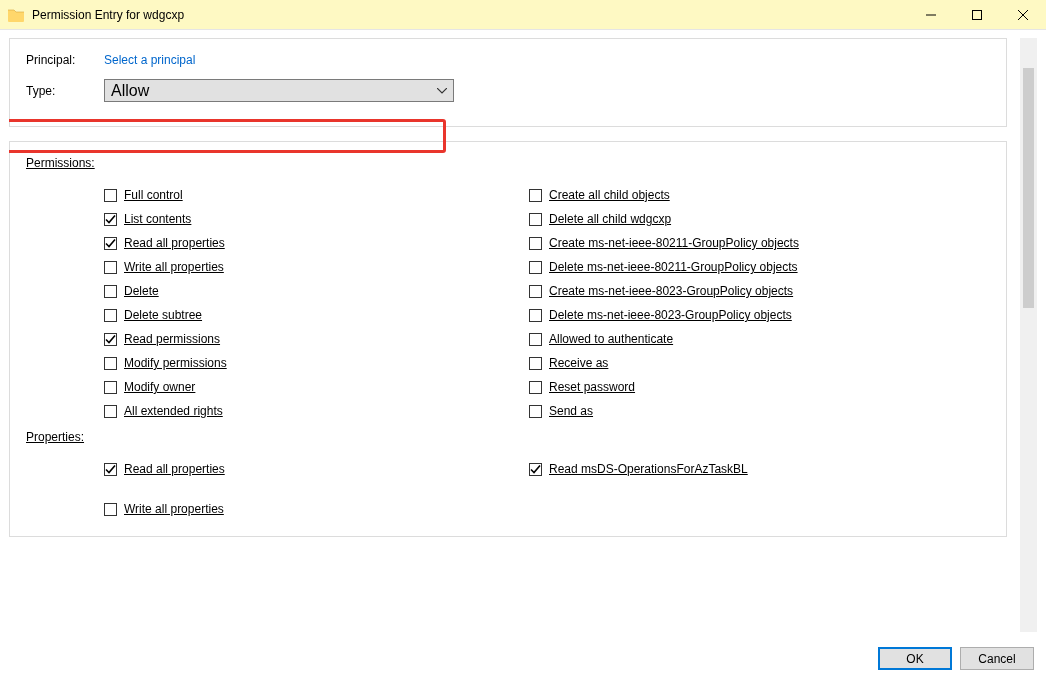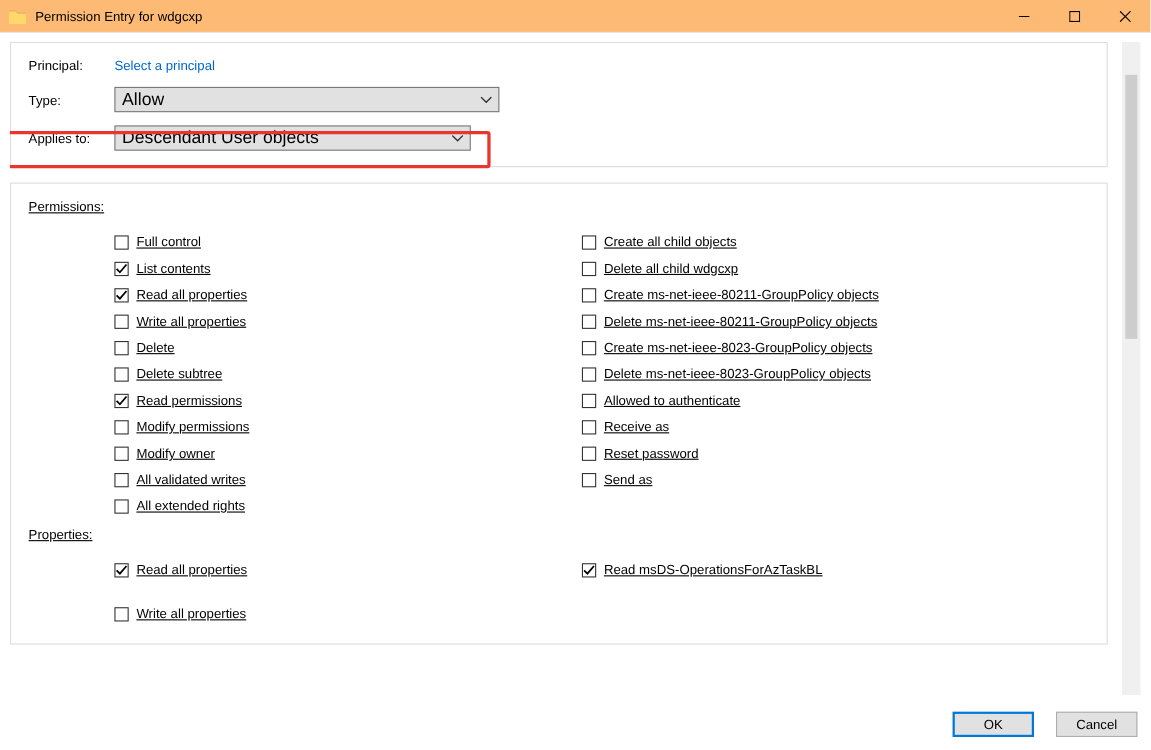--- a/index.html
+++ b/index.html
@@ -11,21 +11,21 @@
     background: #fff;
     width: 1046px;
     height: 682px;
     position: relative;
     overflow: hidden;
   }
 
   
   .titlebar {
     height: 30px;
-    background: #fdba74;
+    background: #fef9c3;
     border-bottom: 1px solid #e5e5e5;
     display: flex;
     align-items: center;
     padding-left: 8px;
   }
   .titlebar .folder-icon {
     width: 16px; height: 14px;
     display: inline-block;
     margin-right: 8px;
   }
@@ -122,21 +122,21 @@
     display:flex; align-items:center; justify-content:center;
     flex:0 0 13px;
   }
   .cb svg { display:none; width:11px; height:11px; }
   .cb.checked svg { display:block; }
 
   
   .footer {
     position:absolute;
     right:12px; bottom:12px;
-    display:flex; gap:20px;
+    display:flex; gap:8px;
   }
   .btn {
     width:74px; height:23px;
     border:1px solid #adadad;
     background:#e1e1e1;
     font-size:12px;
     display:flex; align-items:center; justify-content:center;
     cursor:default;
   }
   .btn.primary {
@@ -184,31 +184,20 @@
         <span class="lbl">Type:</span>
         <div class="select w350">
           <span>Allow</span>
           <span class="chev">
             <svg viewBox="0 0 10 6">
                 <path d="M0 0l5 5 5-5" fill="none" stroke="#333" stroke-width="1.2"></path>
               </svg>
           </span>
         </div>
       </div>
-      <div class="row" style="margin-bottom:2px;">
-        <span class="lbl">Applies to:</span>
-        <div class="select w324">
-          <span>Descendant User objects</span>
-          <span class="chev">
-            <svg viewBox="0 0 10 6">
-                <path d="M0 0l5 5 5-5" fill="none" stroke="#333" stroke-width="1.2"></path>
-              </svg>
-          </span>
-        </div>
-      </div>
 
       <div class="highlight-box" style="left:-8px; right:560px; top:80px; height:34px;"></div>
     </div>
 
     <div class="panel" style="padding-bottom:4px;text-decoration:underline;">
       <div class="section-label">Permissions:</div>
       <div class="perm-columns">
         <div class="perm-col" id="perm-left">
             <div class="check-item">
               <span class="cb"></span>
@@ -250,24 +239,20 @@
               </span>
               <span>Read permissions</span>
             </div>
             <div class="check-item">
               <span class="cb"></span>
               <span>Modify permissions</span>
             </div>
             <div class="check-item">
               <span class="cb"></span>
               <span>Modify owner</span>
-            </div>
-            <div class="check-item">
-              <span class="cb"></span>
-              <span>All validated writes</span>
             </div>
             <div class="check-item">
               <span class="cb"></span>
               <span>All extended rights</span>
             </div>
           </div>
         <div class="perm-col right" id="perm-right">
             <div class="check-item">
               <span class="cb"></span>
               <span>Create all child objects</span>

